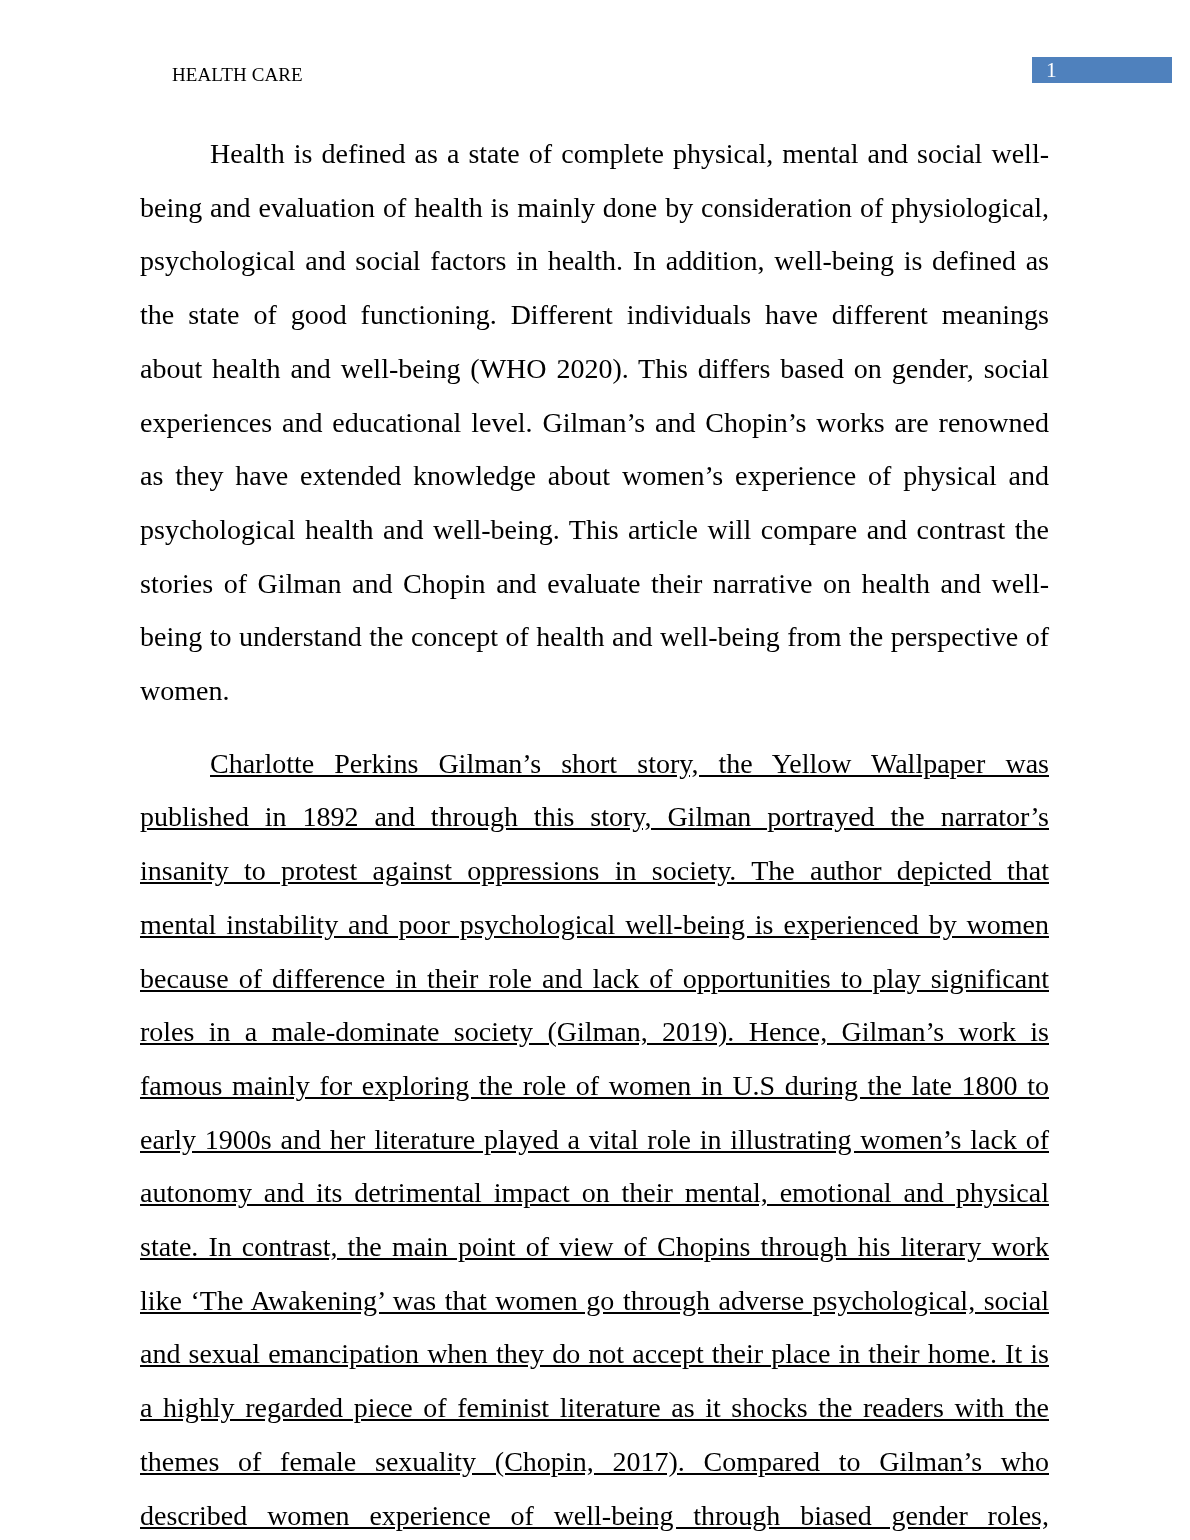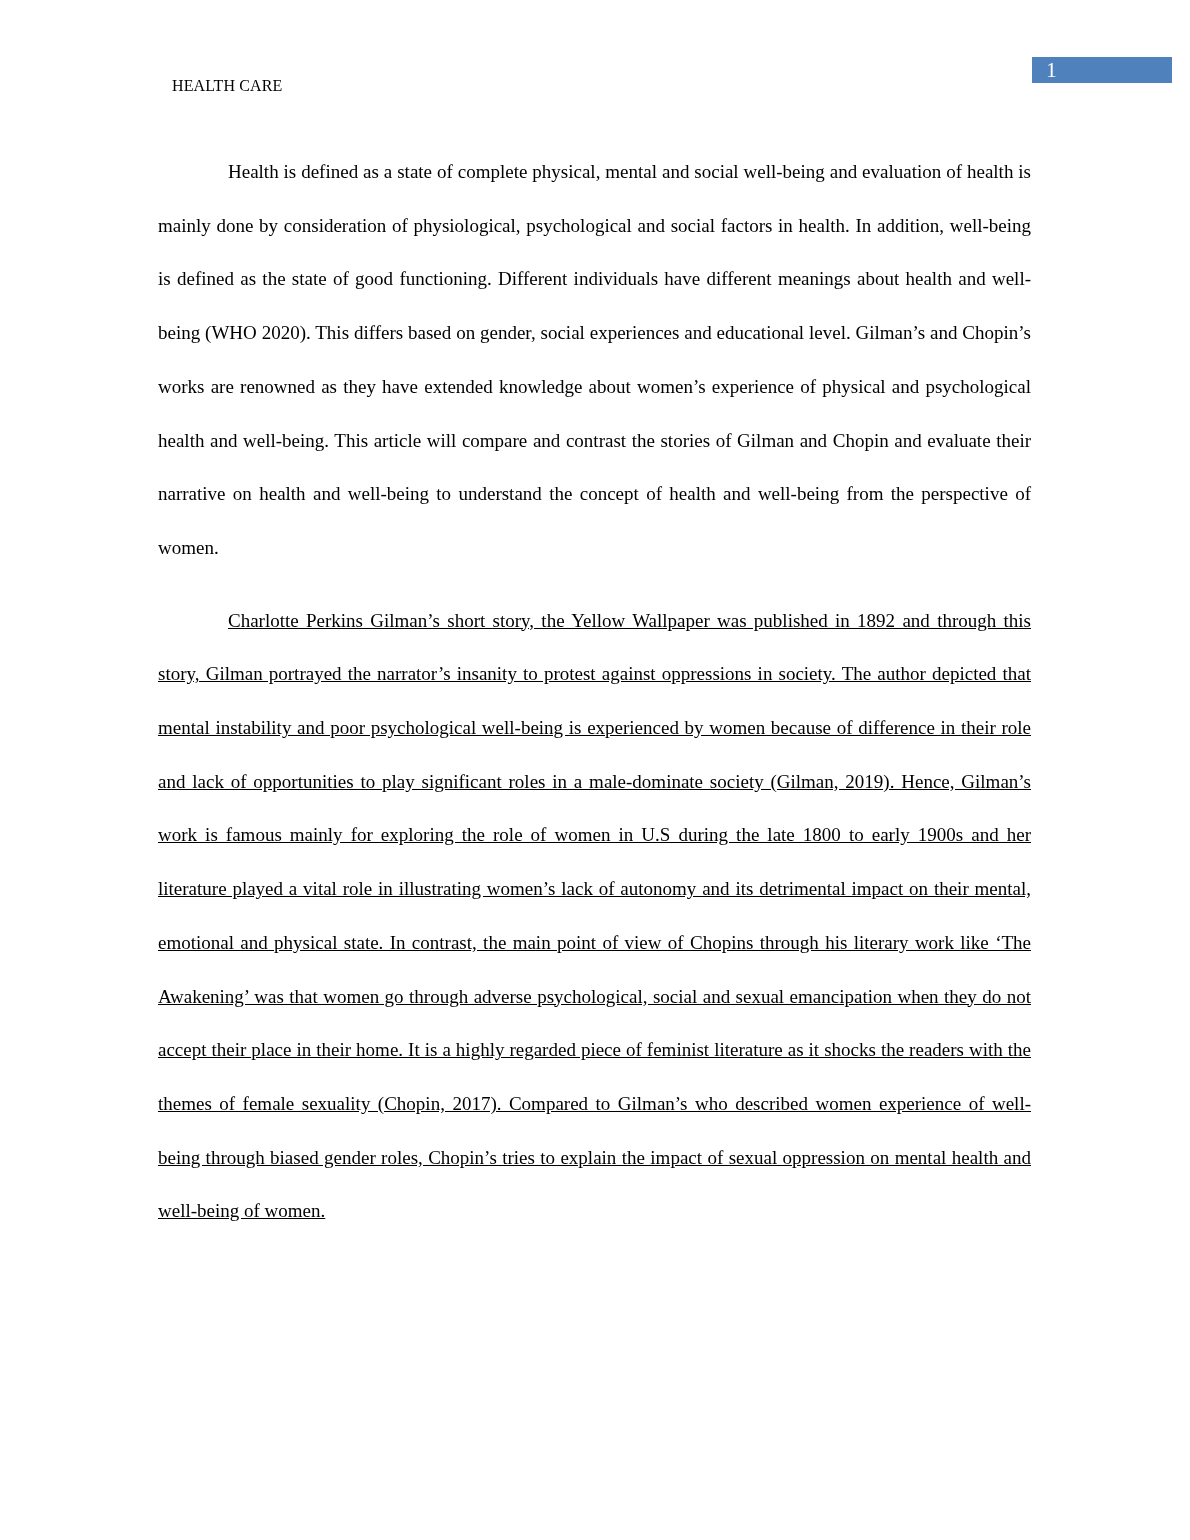--- a/index.html
+++ b/index.html
@@ -11,22 +11,22 @@
       width: 1190px;
       height: 1540px;
       position: relative;
       overflow: hidden;
       font-family: "Liberation Serif", serif;
       color: #000000;
     }
     .header-title {
       position: absolute;
       left: 172px;
-      top: 72px;
-      font-size: 16px;
+      top: 61px;
+      font-size: 19px;
       line-height: 28px;
       letter-spacing: 0.1px;
     }
     .page-number-box {
       position: absolute;
       left: 1032px;
       top: 57px;
       width: 140px;
       height: 26px;
       background: #4f81bd;
@@ -36,22 +36,22 @@
       box-sizing: border-box;
       padding-left: 14px;
     }
     .body-text {
       position: absolute;
       left: 140px;
       top: 127px;
       width: 909px;
     }
     .paragraph {
-      margin: 18px;
-      font-size: 19px;
+      margin: 0;
+      font-size: 28px;
       line-height: 53.7px;
       text-align: justify;
       text-indent: 70px;
     }
     .paragraph + .paragraph {
       margin-top: 19px;
       text-decoration: underline;
     }
   </style>
 </head>

